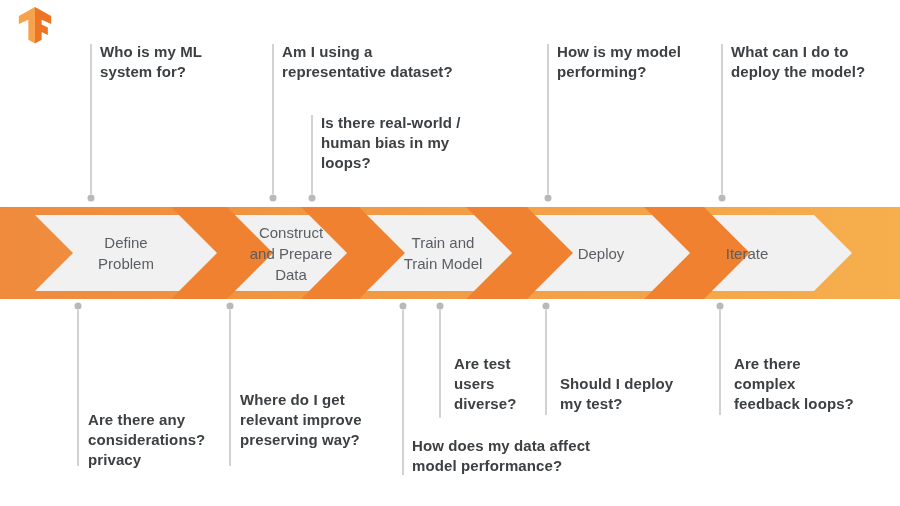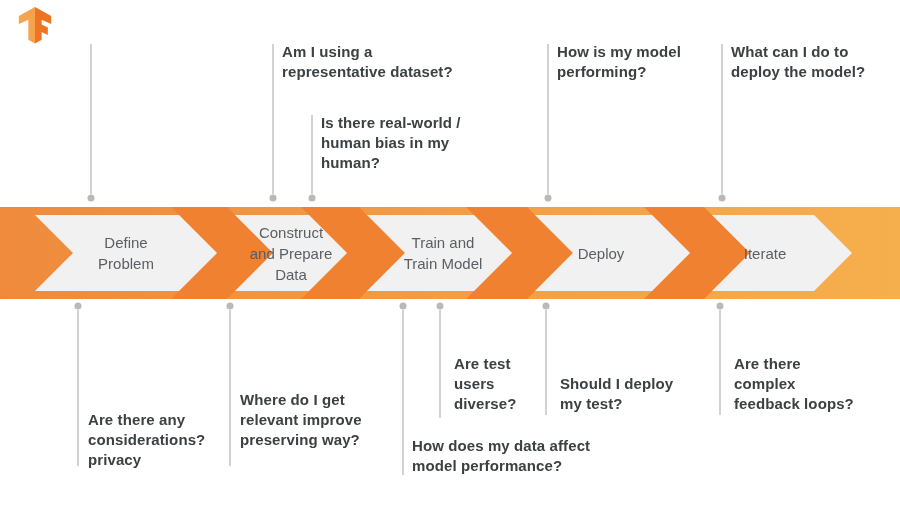--- a/index.html
+++ b/index.html
@@ -33,34 +33,38 @@
 
 <div id="page">
 
   <svg id="tf-logo" width="38" height="42" viewBox="0 0 40 42">
     <polygon points="20,1 3,10.5 3,19 13,14.3 13,35.5 20,39.5" fill="#F7A24C"></polygon>
     <polygon points="20,1 37,10.5 37,19 27,14.3 27,19.5 33.5,22.6 33.5,30.4 27,27.3 27,35.5 20,39.5" fill="#ED7423"></polygon>
   </svg>
 
   <div class="vline" style="left:91px; top:44px; height:150px"></div>
   <div class="dot" style="left:91px; top:198px"></div>
+  <div class="q" style="left:100px; top:42px">
+    <span>Who is my ML</span>
+    <span>system for?</span>
+  </div>
 
   <div class="vline" style="left:273px; top:44px; height:150px"></div>
   <div class="dot" style="left:273px; top:198px"></div>
   <div class="q" style="left:282px; top:42px">
     <span>Am I using a</span>
     <span>representative dataset?</span>
   </div>
 
   <div class="vline" style="left:312px; top:115px; height:79px"></div>
   <div class="dot" style="left:312px; top:198px"></div>
   <div class="q" style="left:321px; top:113px">
     <span>Is there real-world /</span>
     <span>human bias in my</span>
-    <span>human?</span>
+    <span>loops?</span>
   </div>
 
   <div class="vline" style="left:548px; top:44px; height:150px"></div>
   <div class="dot" style="left:548px; top:198px"></div>
   <div class="q" style="left:557px; top:42px">
     <span>How is my model</span>
     <span>performing?</span>
   </div>
 
   <div class="vline" style="left:722px; top:44px; height:150px"></div>
@@ -100,21 +104,21 @@
     <span>and Prepare</span>
     <span>Data</span>
   </div>
   <div class="stage-label" style="left:443px; top:253px">
     <span>Train and</span>
     <span>Train Model</span>
   </div>
   <div class="stage-label" style="left:601px; top:253px">
     <span>Deploy</span>
   </div>
-  <div class="stage-label" style="left:765px; top:253px">
+  <div class="stage-label" style="left:747px; top:253px">
     <span>Iterate</span>
   </div>
 
   <div class="dot" style="left:78px; top:306px"></div>
   <div class="vline" style="left:78px; top:310px; height:156px"></div>
   <div class="q" style="left:88px; top:410px">
     <span>Are there any</span>
     <span>considerations?</span>
     <span>privacy</span>
   </div>

